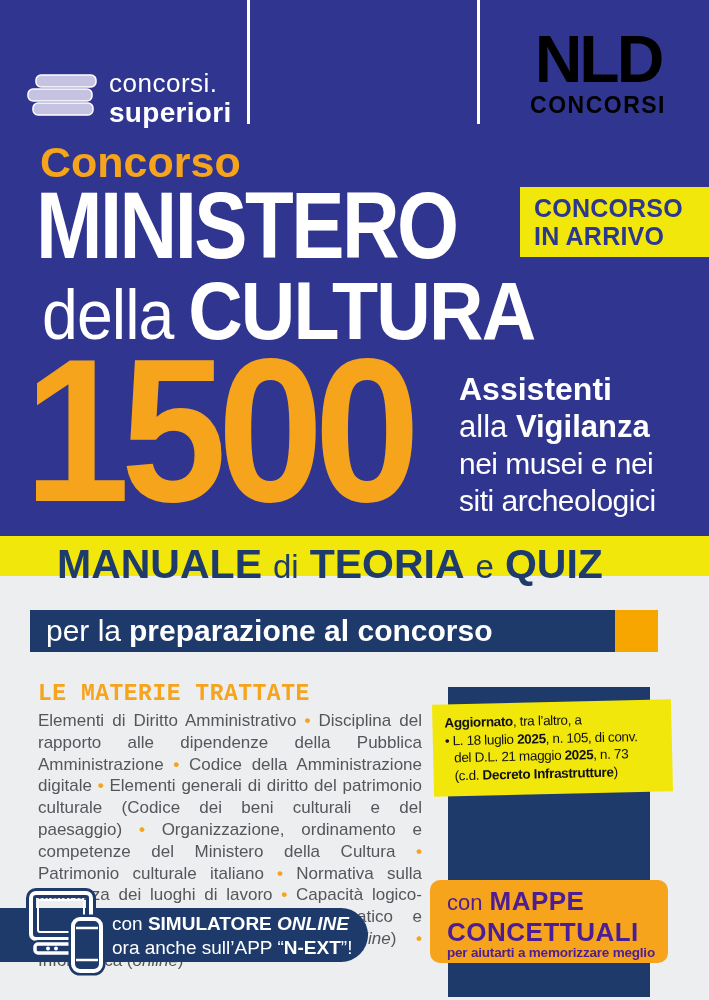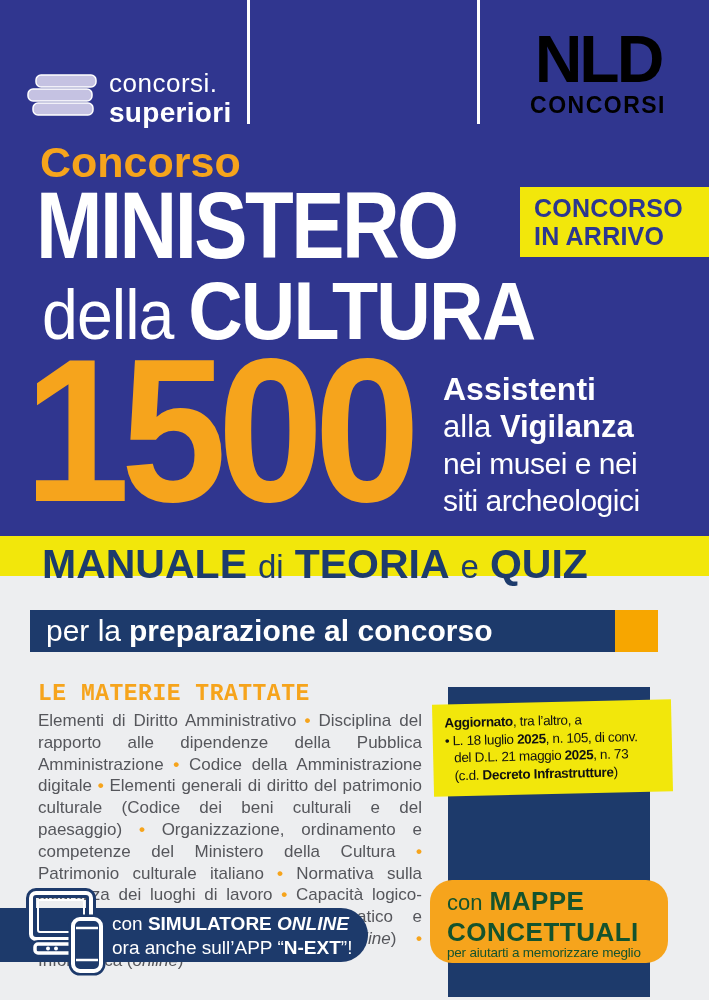--- a/index.html
+++ b/index.html
@@ -34,28 +34,28 @@
 
   .title2{position:absolute;left:42px;top:266px;color:#fff;white-space:nowrap;line-height:90px;
           transform:scaleX(0.92);transform-origin:left top;}
   .title2 .light{font-size:70px;font-weight:400;letter-spacing:-1px;margin-right:16px;}
   .title2 .bold{font-size:82px;font-weight:800;letter-spacing:-2px;}
 
   .number{position:absolute;left:24px;top:350px;color:#F6A41C;font-size:205px;font-weight:800;
           letter-spacing:-10px;line-height:0.78;transform:scaleX(0.93);transform-origin:left top;white-space:nowrap;}
 
   .role{position:absolute;left:443px;top:371px;color:#fff;}
-  .role div{line-height:37px;white-space:nowrap;}
+  .role div{line-height:37px;white-space:nowrap;margin-left:16px;}
   .role .l1{font-size:32px;font-weight:800;}
   .role .l2{font-size:31px;font-weight:400;}
   .role .l3{font-size:30px;font-weight:400;letter-spacing:-0.5px;}
 
   
   .band{position:absolute;left:0;top:536px;width:709px;height:40px;background:#F2E70B;
-        color:#1D3B6C;line-height:56px;padding-left:42px;white-space:nowrap;}
+        color:#1D3B6C;line-height:56px;padding-left:57px;white-space:nowrap;}
   .band .w{font-size:41px;font-weight:800;margin-right:11px;}
   .band .c{font-size:33px;font-weight:400;margin-right:11px;}
 
   
   .subbar{position:absolute;left:30px;top:610px;width:585px;height:42px;background:#1D3A6B;
           color:#fff;line-height:42px;padding-left:16px;white-space:nowrap;}
   .subbar .light{font-size:30px;font-weight:400;margin-right:8px;}
   .subbar .bold{font-size:30px;font-weight:800;}
   .suborange{position:absolute;left:615px;top:610px;width:43px;height:42px;background:#F7A600;}
 
@@ -67,26 +67,26 @@
   .materie-p .dot{color:#F6A41C;font-weight:700;}
 
   
   .navyrect{position:absolute;left:448px;top:687px;width:202px;height:310px;background:#1D3A6B;}
   .updatebox{position:absolute;left:433px;top:702px;width:239px;background:#F2E70B;
              transform:rotate(-1.3deg);transform-origin:center;padding:10px 11px 12px 12px;color:#111;}
   .updatebox div{white-space:nowrap;line-height:17.5px;font-size:13.5px;letter-spacing:-0.35px;}
   .updatebox .ind{padding-left:9px;}
 
   .mappe{position:absolute;left:430px;top:880px;width:238px;height:83px;background:#F6A41C;
-         border-radius:22px;color:#14532d;padding:7px 6px 0 17px;overflow:hidden;}
+         border-radius:10px;color:#4c1d95;padding:7px 6px 0 17px;overflow:hidden;}
   .mappe .l1{line-height:29px;white-space:nowrap;}
   .mappe .l1 .pre{font-size:22px;font-weight:400;margin-right:7px;}
   .mappe .l1 .big{font-size:26px;font-weight:800;letter-spacing:0.5px;}
   .mappe .l2{font-size:26px;font-weight:800;letter-spacing:0.5px;line-height:26px;white-space:nowrap;}
-  .mappe .l3{font-size:13.5px;font-weight:400;letter-spacing:-0.2px;line-height:16px;white-space:nowrap;}
+  .mappe .l3{font-size:13.5px;font-weight:700;letter-spacing:-0.2px;line-height:16px;white-space:nowrap;}
 
   
   .simpill{position:absolute;left:0;top:908px;width:368px;height:54px;background:#1D3A6B;
            border-radius:0 27px 27px 0;}
   .simtext{position:absolute;left:112px;top:912px;color:#fff;}
   .simtext div{line-height:24px;white-space:nowrap;font-size:19px;}
   .simtext .n{font-weight:400;}
   .simtext .b{font-weight:800;}
   .simtext .bi{font-weight:800;font-style:italic;}
   .device-icon{position:absolute;left:26px;top:886px;}

